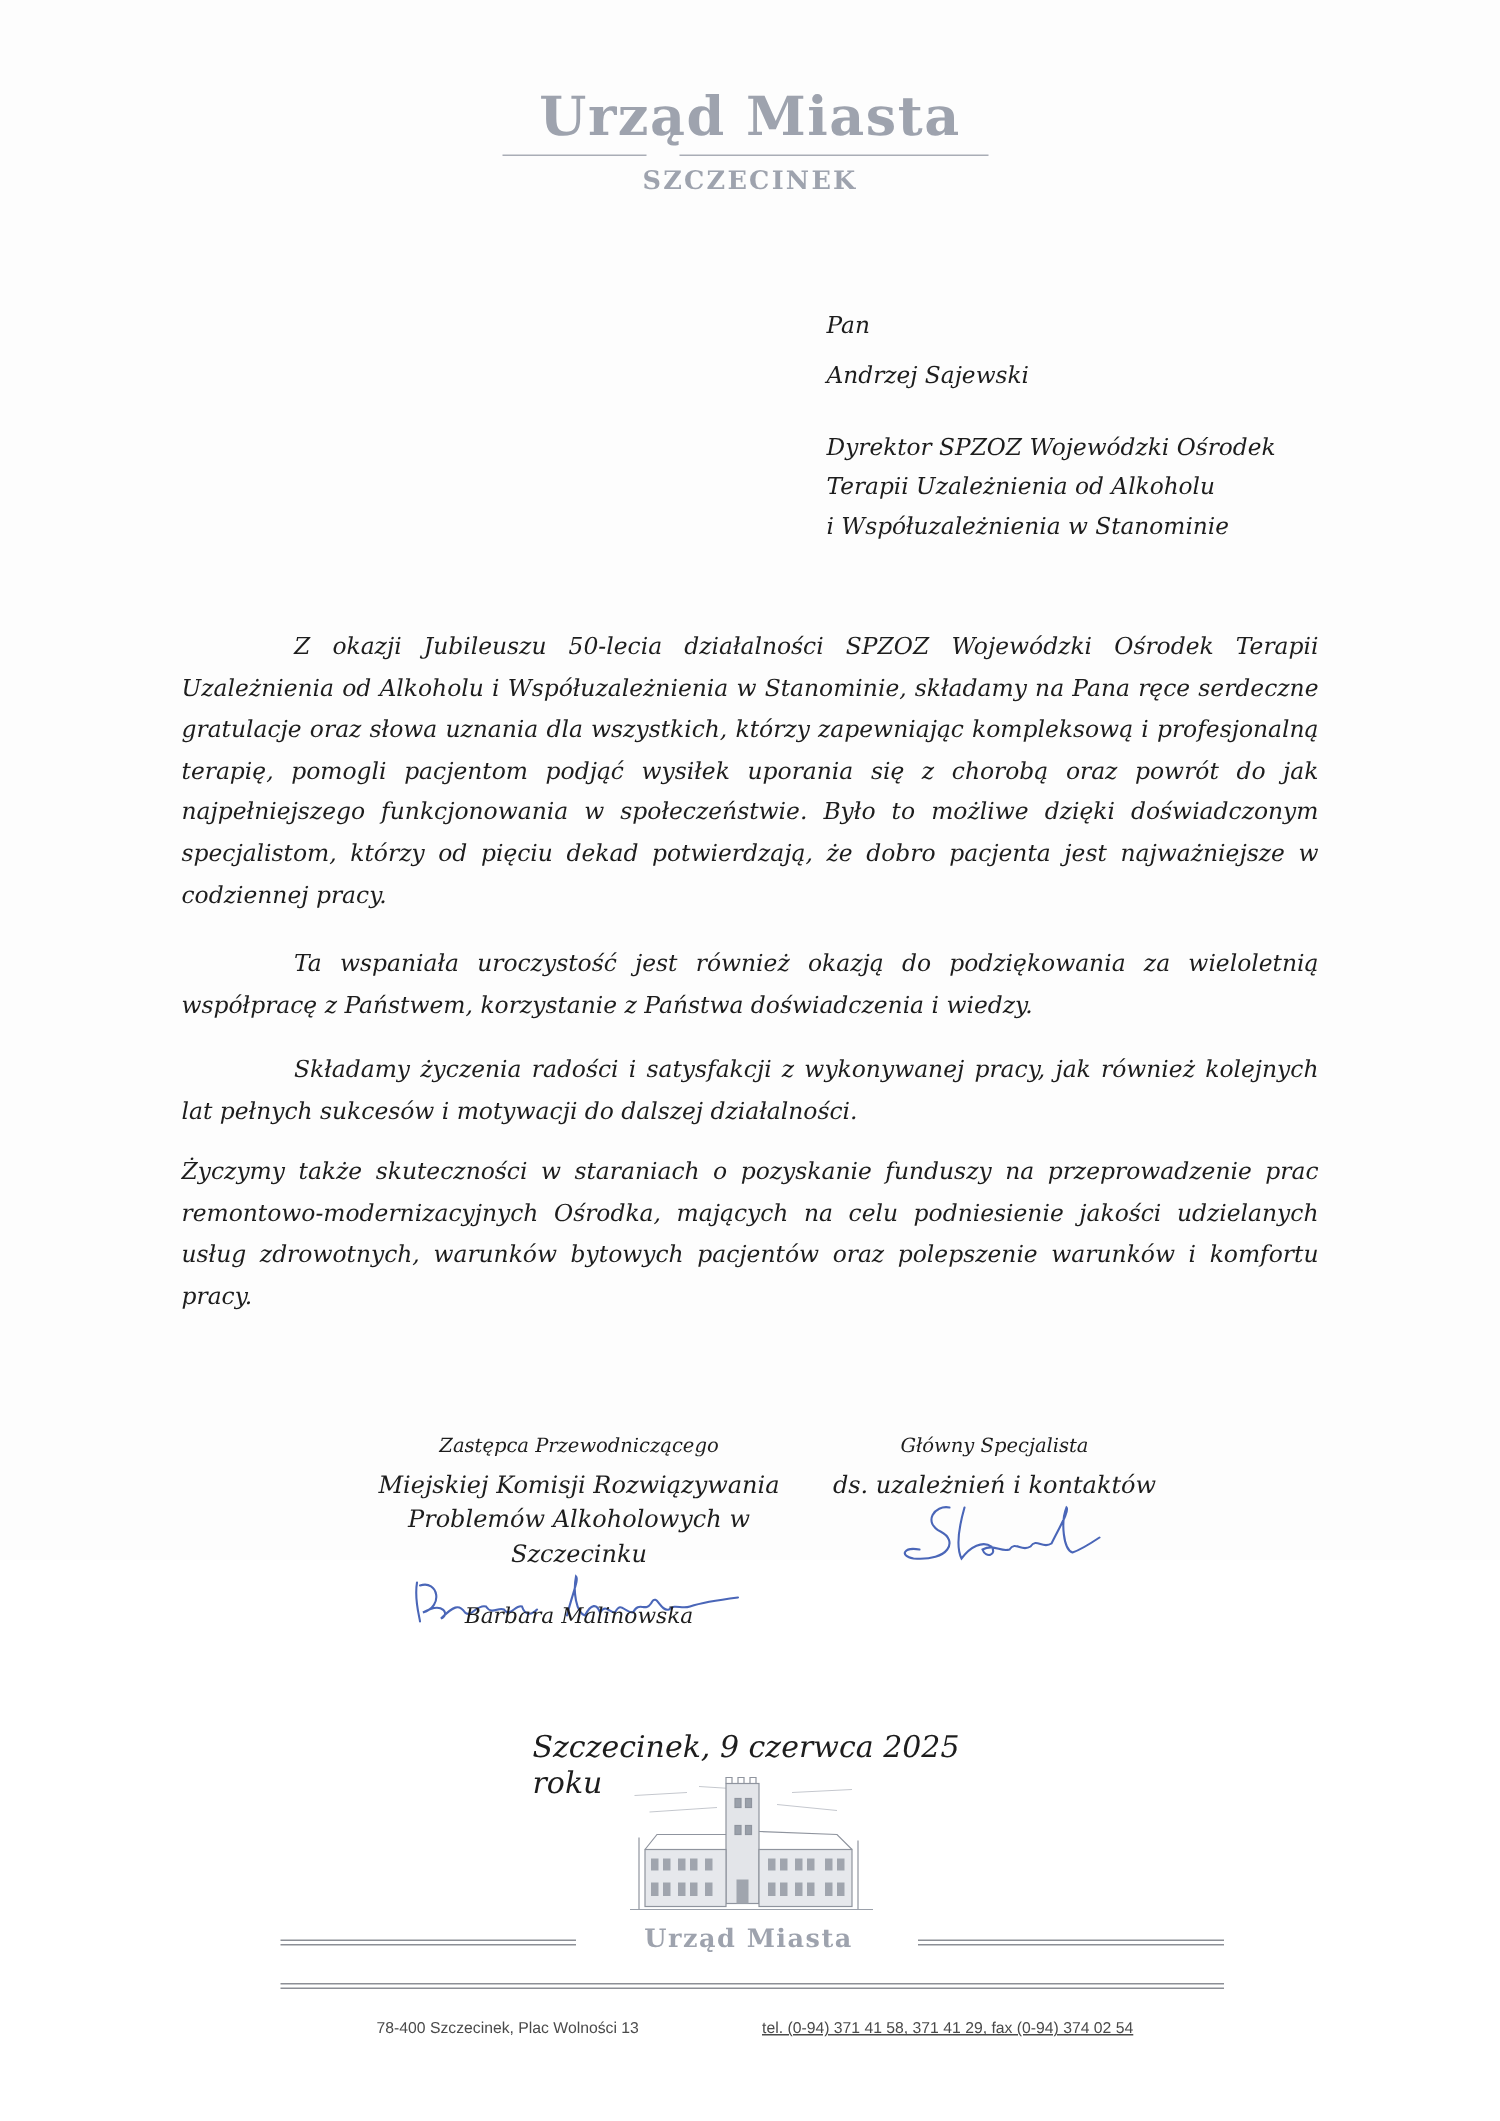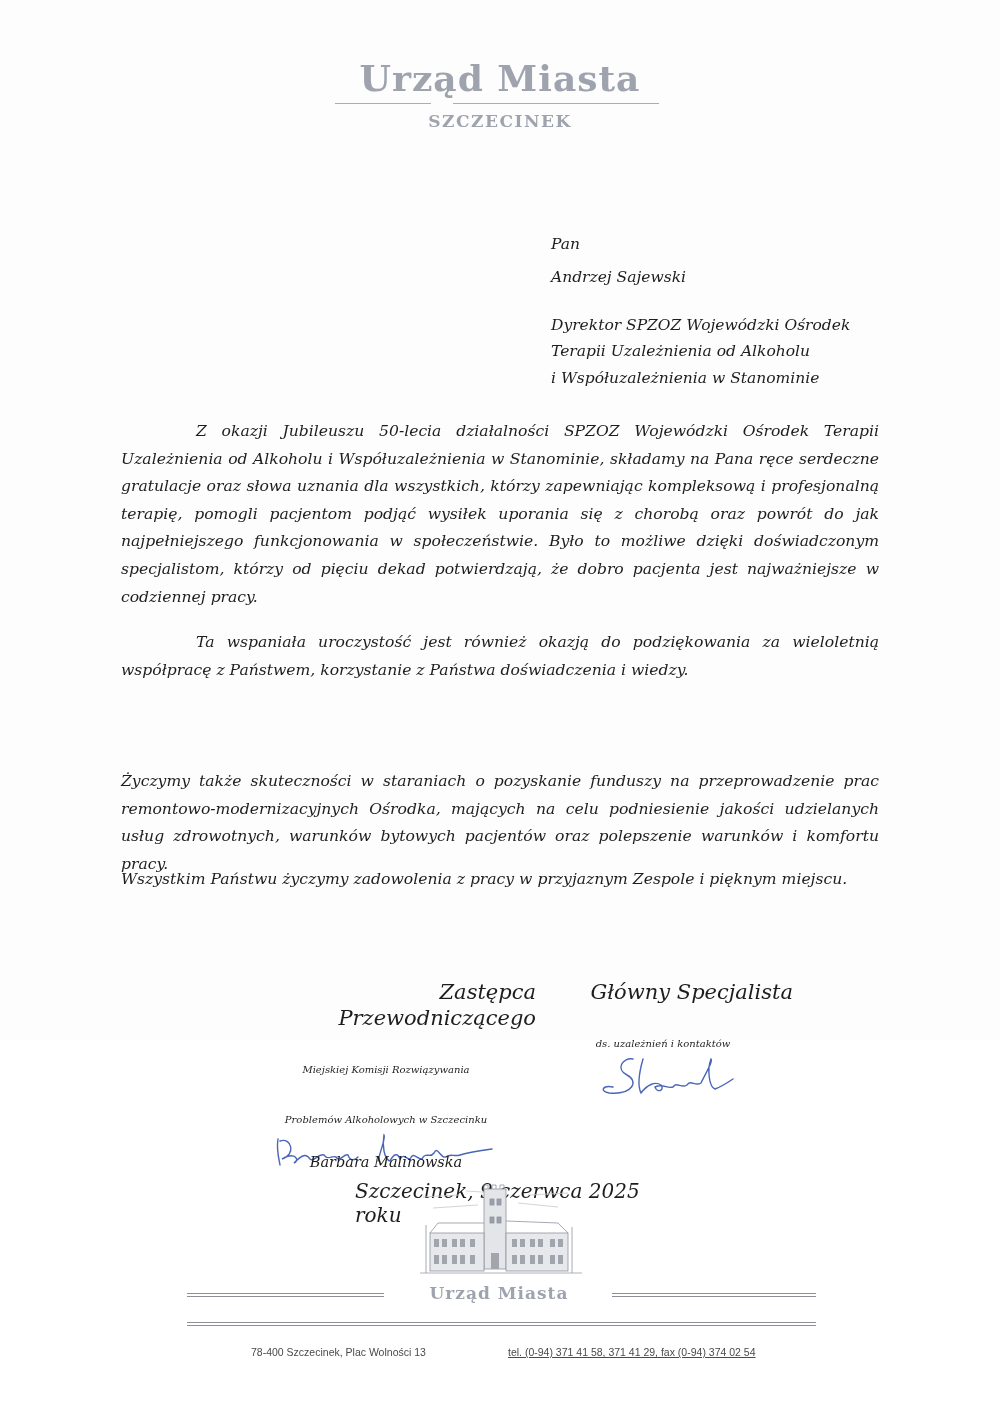--- a/index.html
+++ b/index.html
@@ -13,21 +13,21 @@
     color: #9ea3ae; letter-spacing: 1px; line-height: 40px;
   }
   .lh-rule-left { position: absolute; left: 335px; top: 103px; width: 96px; height: 1px; background: #a9adb6; }
   .lh-rule-right { position: absolute; left: 453px; top: 103px; width: 206px; height: 1px; background: #a9adb6; }
   .lh-sub {
     position: absolute; left: 380px; top: 111px; width: 240px; text-align: center;
     font-family: "DejaVu Serif", serif; font-weight: bold; font-size: 17px;
     color: #9ea3ae; letter-spacing: 1.5px;
   }
 
-  .script { font-family: "DejaVu Serif", serif; font-style: italic; color: #1d1d1d; margin-top: 27px; }
+  .script { font-family: "DejaVu Serif", serif; font-style: italic; color: #1d1d1d; }
 
   
   .addr { position: absolute; left: 551px; font-size: 15.5px; line-height: 27px; }
   .addr-1 { top: 204px; }
   .addr-2 { top: 237px; }
   .addr-3 { top: 285px; }
   .addr-4 { top: 311px; }
   .addr-5 { top: 338px; }
 
   
@@ -39,22 +39,22 @@
   .p1 { top: 418px; }
   .p2 { top: 629px; }
   .p3 { top: 700px; }
   .p4 { top: 768px; }
   .p5 { top: 866px; text-align: left; }
 
   
   .sig { position: absolute; text-align: center; }
   .sig-left { left: 236px; width: 300px; top: 952px; }
   .sig-right { left: 533px; width: 260px; top: 952px; }
-  .sig .role { font-size: 21px; line-height: 26px; text-align: right; }
-  .sig .role-sub { font-size: 10px; line-height: 23px; }
+  .sig .role { font-size: 13px; line-height: 26px; }
+  .sig .role-sub { font-size: 16px; line-height: 23px; }
   .sig .name { font-size: 14.5px; line-height: 22px; position: relative; }
   .signature-svg { display: block; margin: 0 auto; }
 
   .date { position: absolute; left: 355px; top: 1152px; width: 300px; font-size: 20px; }
 
   
   .building { position: absolute; left: 418px; top: 1183px; width: 166px; height: 100px; }
 
   
   .ft-line { position: absolute; height: 1px; background: #8c8f96; }
@@ -80,22 +80,22 @@
   <div class="lh-sub">SZCZECINEK</div>
 
   <div class="addr addr-1 script">Pan</div>
   <div class="addr addr-2 script">Andrzej Sajewski</div>
   <div class="addr addr-3 script">Dyrektor SPZOZ Wojewódzki Ośrodek</div>
   <div class="addr addr-4 script">Terapii Uzależnienia od Alkoholu</div>
   <div class="addr addr-5 script">i Współuzależnienia w Stanominie</div>
 
   <p class="body-text p1 indent script" style="margin:0">Z okazji Jubileuszu 50-lecia działalności SPZOZ Wojewódzki Ośrodek Terapii Uzależnienia od Alkoholu i Współuzależnienia w Stanominie, składamy na Pana ręce serdeczne gratulacje oraz słowa uznania dla wszystkich, którzy zapewniając kompleksową i profesjonalną terapię, pomogli pacjentom podjąć wysiłek uporania się z chorobą oraz powrót do jak najpełniejszego funkcjonowania w społeczeństwie. Było to możliwe dzięki doświadczonym specjalistom, którzy od pięciu dekad potwierdzają, że dobro pacjenta jest najważniejsze w codziennej pracy.</p>
   <p class="body-text p2 indent script" style="margin:0">Ta wspaniała uroczystość jest również okazją do podziękowania za wieloletnią współpracę z Państwem, korzystanie z Państwa doświadczenia i wiedzy.</p>
+  <p class="body-text p3 indent script" style="margin:0">Składamy życzenia radości i satysfakcji z wykonywanej pracy, jak również kolejnych lat pełnych sukcesów i motywacji do dalszej działalności.</p>
   <p class="body-text p4 script" style="margin:0">Życzymy także skuteczności w staraniach o pozyskanie funduszy na przeprowadzenie prac remontowo-modernizacyjnych Ośrodka, mających na celu podniesienie jakości udzielanych usług zdrowotnych, warunków bytowych pacjentów oraz polepszenie warunków i komfortu pracy.</p>
-  <p class="body-text p5 script" style="margin:0">Wszystkim Państwu życzymy zadowolenia z pracy w przyjaznym Zespole i pięknym miejscu.</p>
 
   <div class="sig sig-left">
     <div class="role script">Zastępca Przewodniczącego</div>
     <div class="role-sub script">Miejskiej Komisji Rozwiązywania</div>
     <div class="role-sub script">Problemów Alkoholowych w Szczecinku</div>
     <svg class="signature-svg" width="240" height="40" viewBox="0 0 240 40">
       <path d="M12 8 C 10 20, 14 32, 14 34 M14 10 C 26 6, 30 24, 16 28 C 30 20, 34 30, 28 32 C 36 24, 40 22, 44 28 C 48 32, 52 22, 58 24 C 62 30, 66 24, 70 26 C 74 32, 78 22, 82 24 C 84 30, 88 30, 92 26" fill="none" stroke="#4a66b8" stroke-width="1.4" stroke-linecap="round"></path>
       <path d="M112 30 C 116 14, 120 6, 118 4 C 116 14, 118 28, 124 30 C 128 22, 132 22, 134 28 C 138 22, 140 28, 144 28 C 148 20, 150 28, 156 28 C 160 20, 164 28, 168 22 C 172 14, 174 28, 180 26 C 184 22, 188 26, 194 24 C 200 22, 210 20, 226 18" fill="none" stroke="#4a66b8" stroke-width="1.4" stroke-linecap="round"></path>
     </svg>
     <div class="name script" style="margin-top:-20px">Barbara Malinowska</div>

